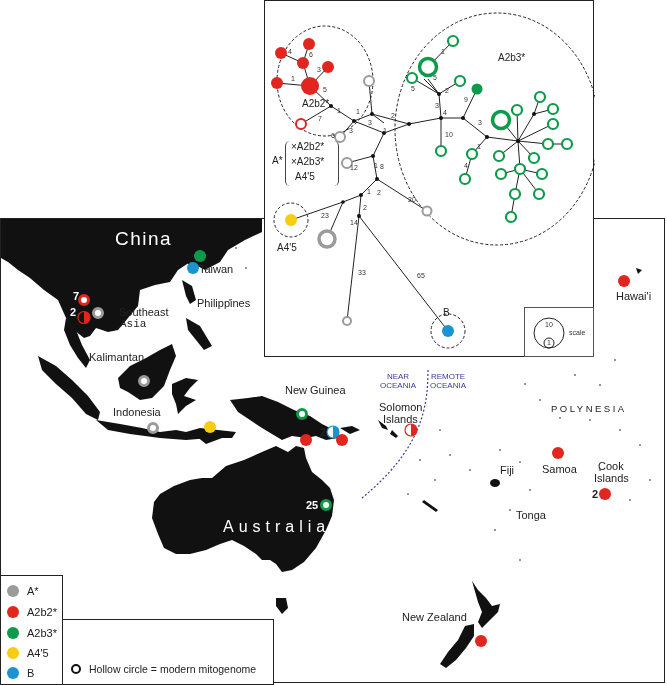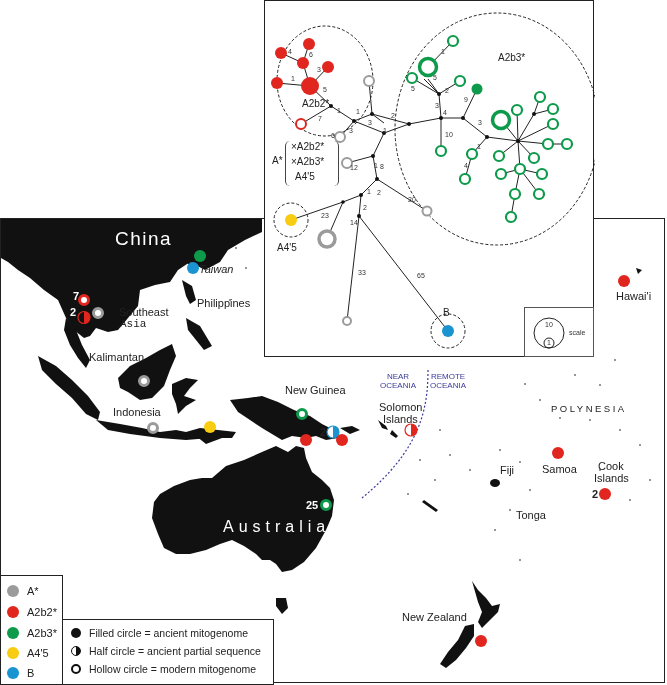--- a/index.html
+++ b/index.html
@@ -129,21 +129,21 @@
     <circle cx="420" cy="460" r="0.8"></circle>
       <circle cx="435" cy="480" r="0.8"></circle>
       <circle cx="408" cy="494" r="0.8"></circle>
     <circle cx="236" cy="248" r="0.8"></circle>
       <circle cx="246" cy="268" r="0.8"></circle>
       <circle cx="230" cy="300" r="0.8"></circle>
   </g>
 </svg>
 
 <div class="lbl lbl-w" style="left:115px;top:233px;font-size:19px;letter-spacing:1.5px;">China</div>
-<div class="lbl" style="left:199px;top:263px;font-style:italic;">Taiwan</div>
+<div class="lbl" style="left:199px;top:263px;">Taiwan</div>
 <div class="lbl" style="left:197px;top:297px;">Philippines</div>
 <div class="lbl" style="left:119px;top:306px;">Southeast</div>
 <div class="lbl" style="left:120px;top:318px;font-family:Liberation Mono, monospace;">Asia</div>
 <div class="lbl" style="left:89px;top:351px;">Kalimantan</div>
 <div class="lbl" style="left:113px;top:406px;">Indonesia</div>
 <div class="lbl" style="left:285px;top:384px;">New Guinea</div>
 <div class="lbl" style="left:379px;top:401px;">Solomon</div>
 <div class="lbl" style="left:383px;top:413px;">Islands</div>
 <div class="lbl lbl-w lbl-big" style="left:223px;top:521px;">Australia</div>
 <div class="lbl" style="left:476px;top:464px;margin-left:24px;">Fiji</div>
@@ -385,25 +385,17 @@
     <span class="dot" style="background:#f8cc10"></span>
     <span>A4'5</span>
   </div>
   <div class="lg-row" style="top:91px;">
     <span class="dot" style="background:#1a93d1"></span>
     <span>B</span>
   </div>
 </div>
 
 <div id="legend-type">
-  <div class="t-row" style="top:7px;">
-    <span class="sym" style="background:#111"></span>
-    <span>Filled circle = ancient mitogenome</span>
-  </div>
-  <div class="t-row" style="top:25px;">
-    <span class="sym" style="border:1.5px solid #111;background:linear-gradient(90deg,#fff 50%,#111 50%)"></span>
-    <span>Half circle = ancient partial sequence</span>
-  </div>
   <div class="t-row" style="top:43px;">
     <span class="sym" style="border:2.5px solid #111;background:#fff"></span>
     <span>Hollow circle = modern mitogenome</span>
   </div>
 </div>
 
 </body></html>

